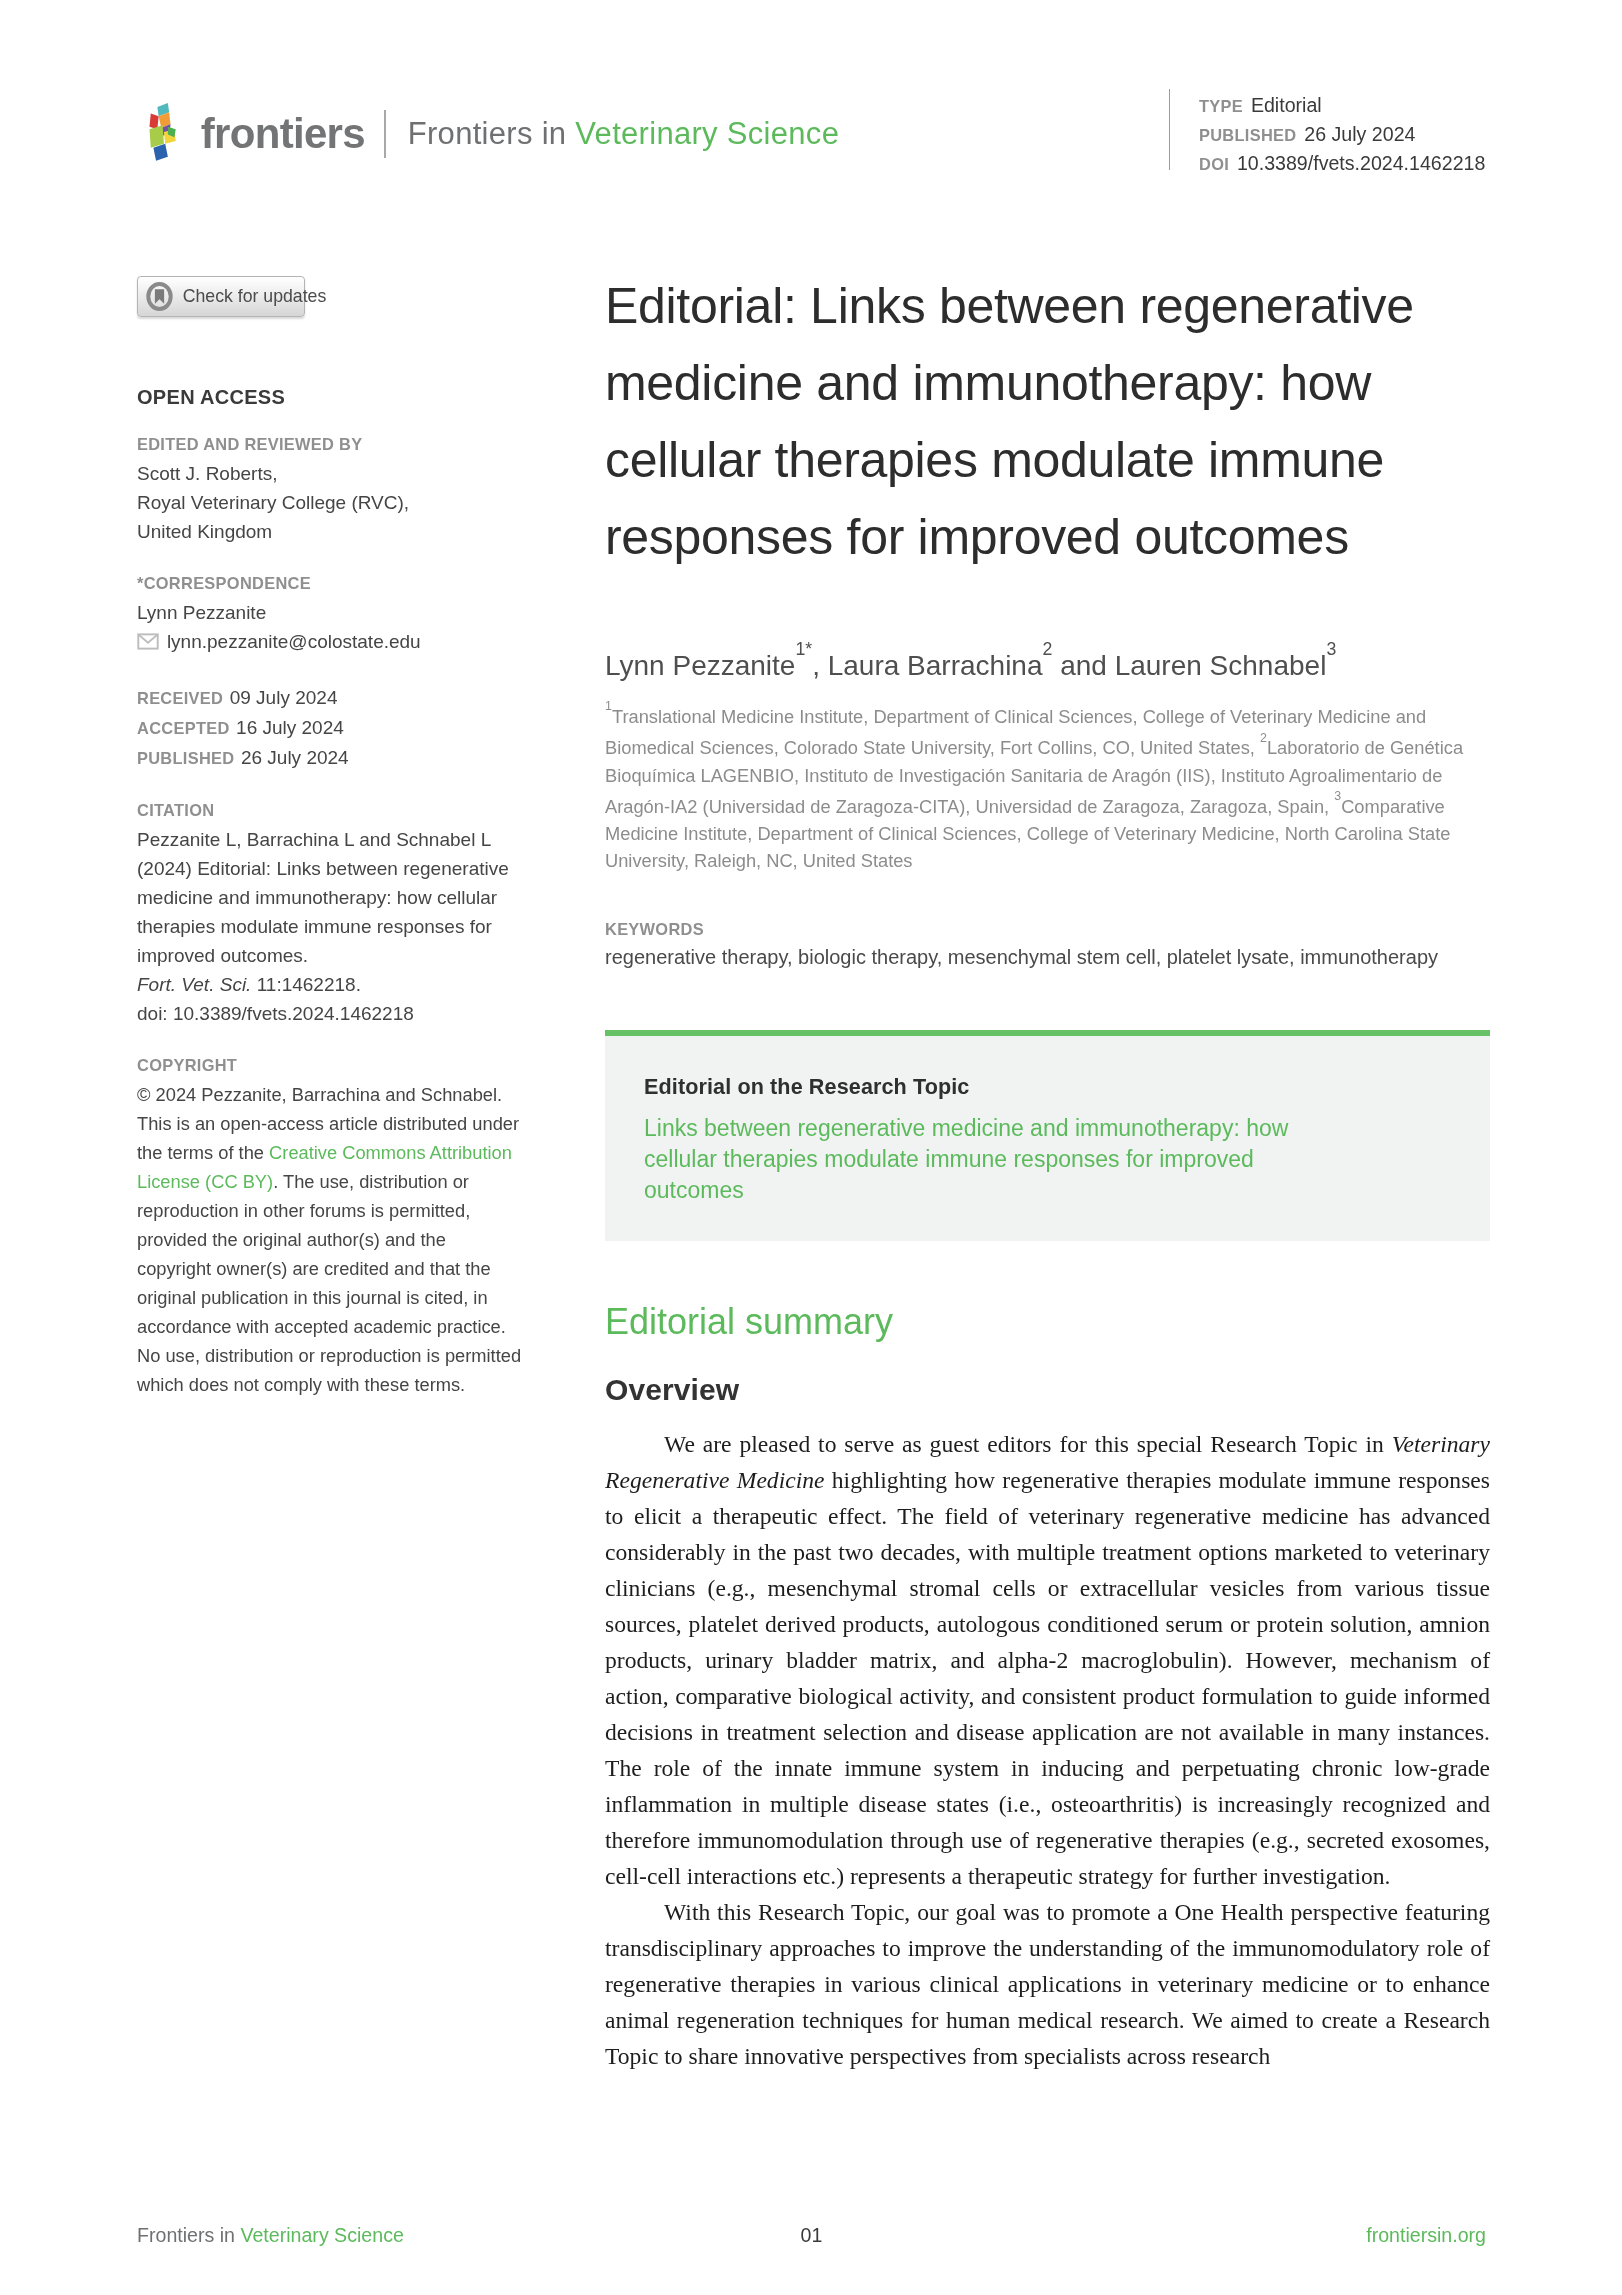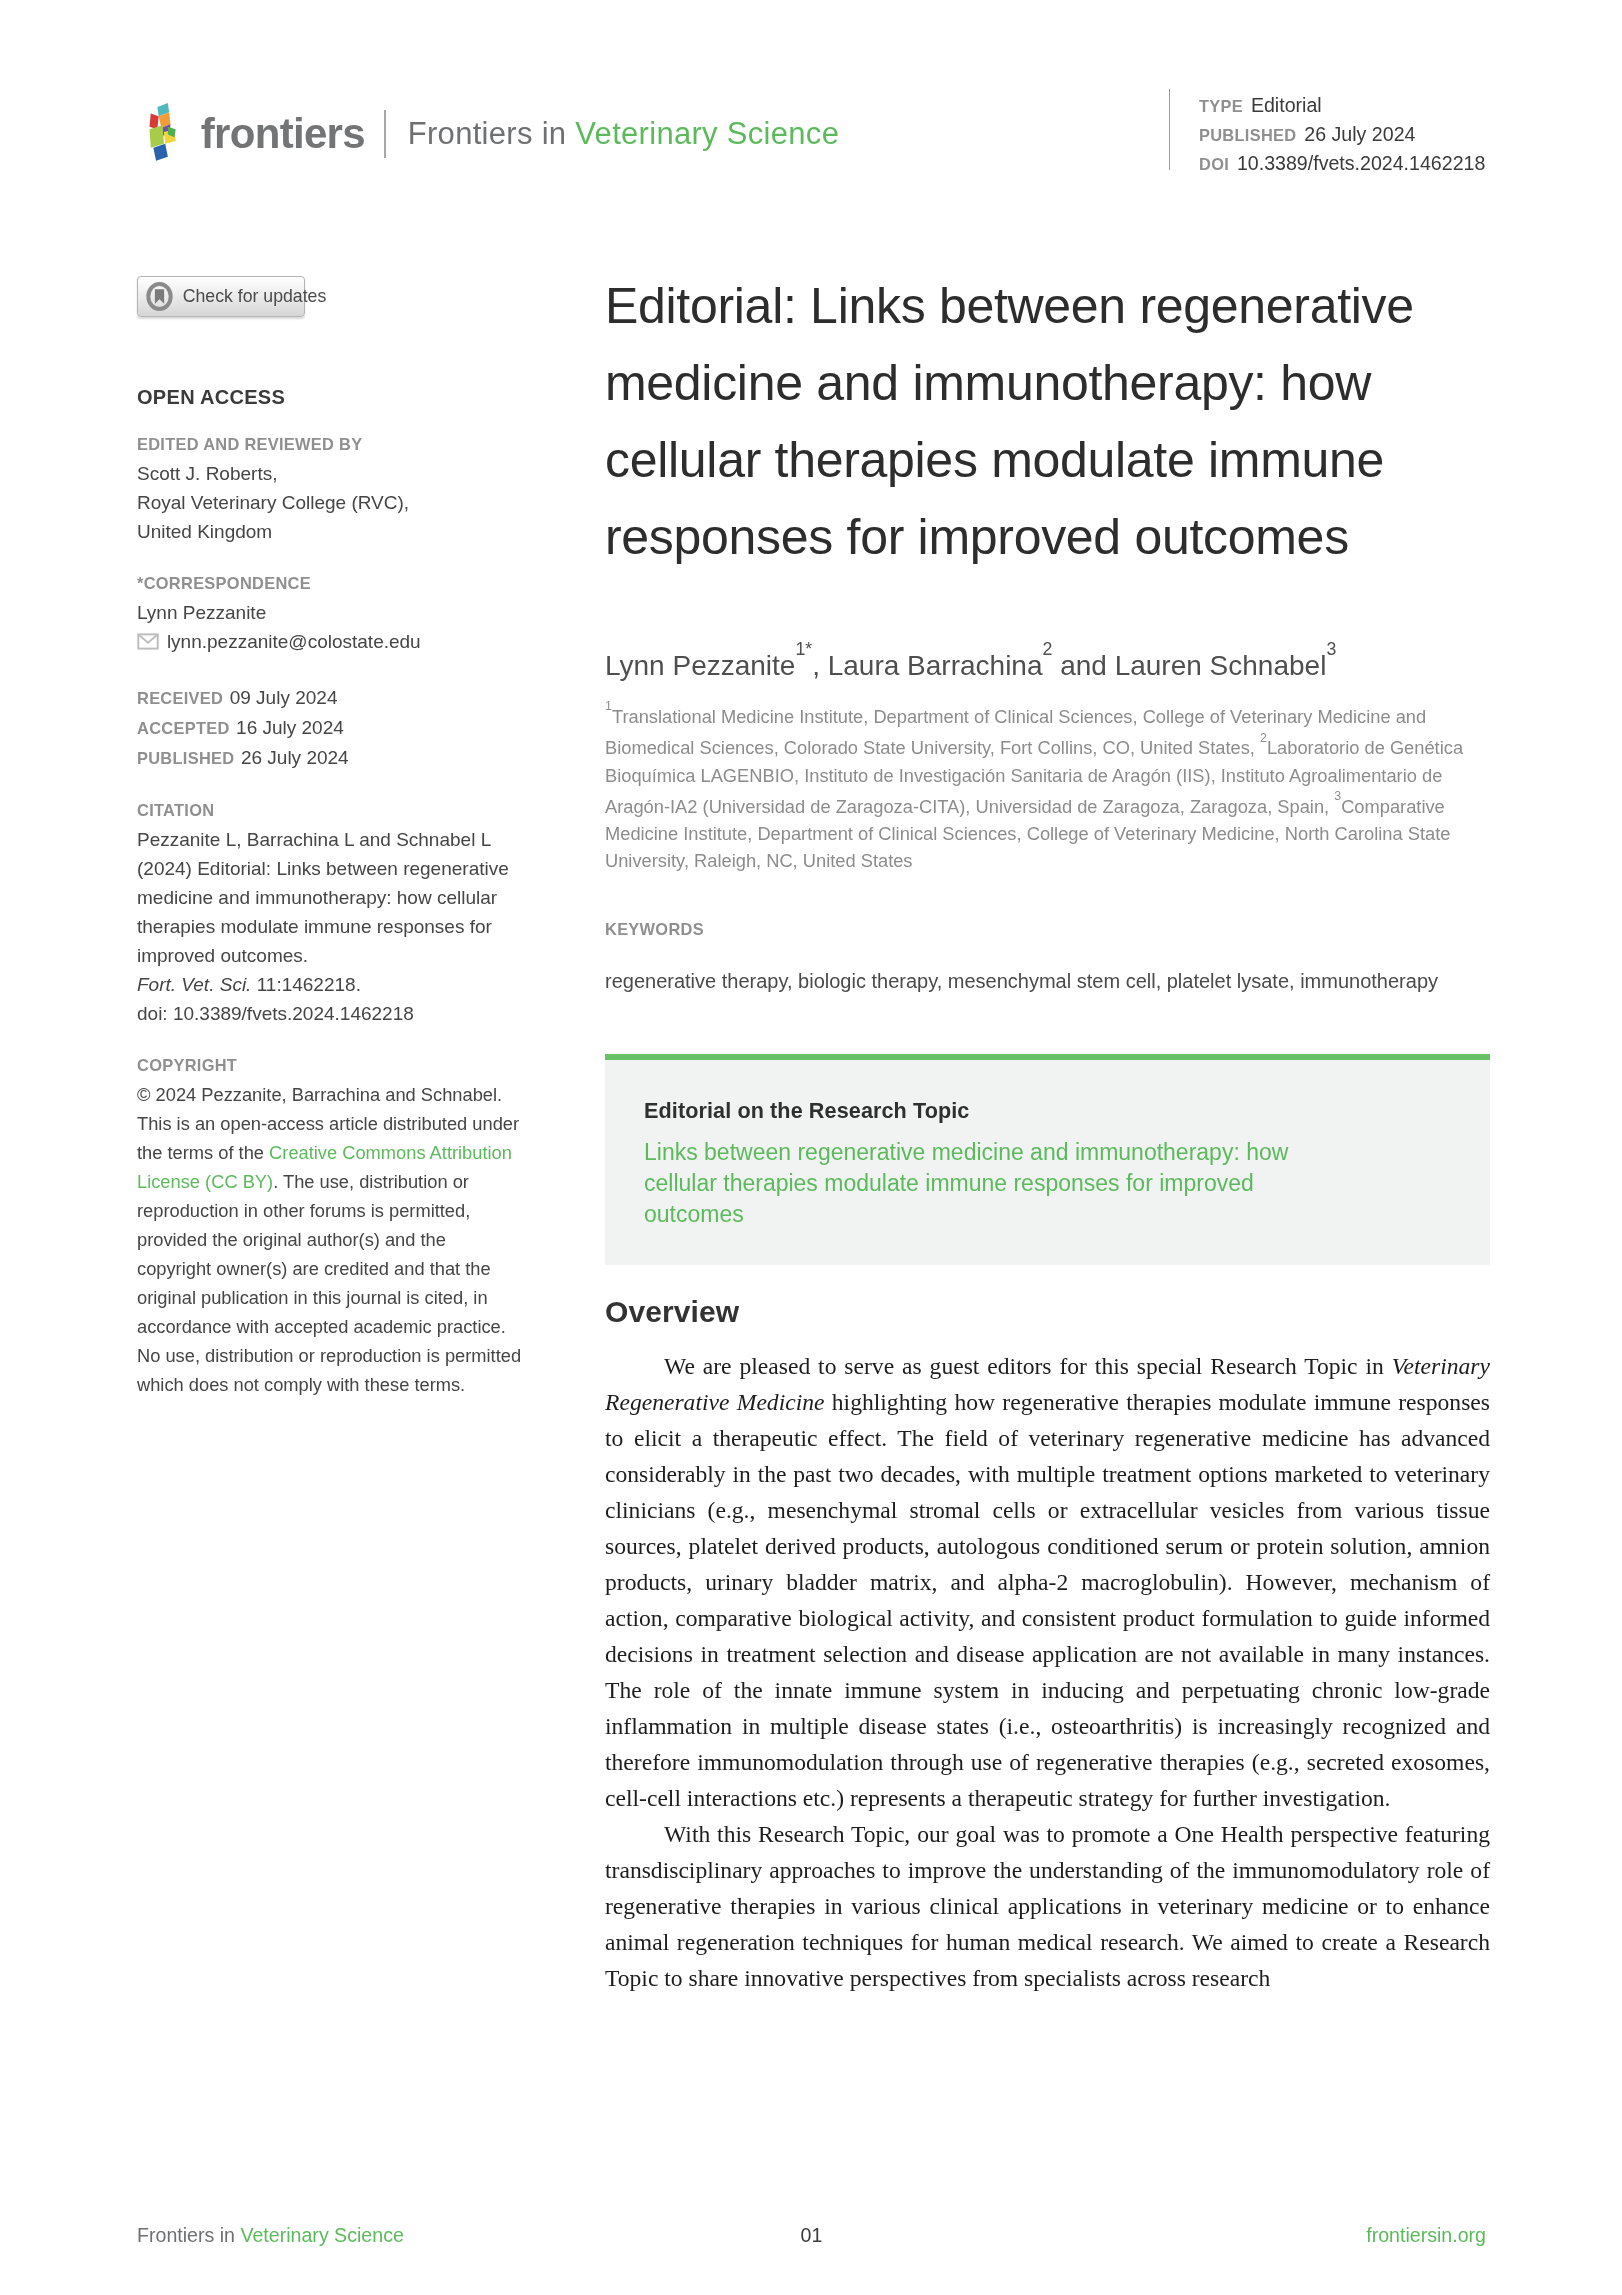--- a/index.html
+++ b/index.html
@@ -54,21 +54,21 @@
   .cc-link { color:#5cba5c; cursor:pointer; }
 
   
   .main { position:absolute; left:605px; top:268px; width:885px; }
   h1.title { font-size:50px; line-height:77px; font-weight:400; color:#2d2d2d; letter-spacing:-0.3px; }
   .authors { margin-top:73px; font-size:28px; color:#4f4f4f; font-weight:400; }
   .authors sup { font-size:17.7px; position:relative; top:-10.5px; }
   .affils { margin-top:17px; font-size:18.3px; color:#8c8c8c; line-height:27px; }
   .affils sup { font-size:12.4px; position:relative; top:-5.9px; }
   .kw-lbl { margin-top:46px; font-size:16.4px; font-weight:bold; color:#8f8f8f; letter-spacing:0.3px; }
-  .kw { margin-top:27px; font-size:20px; color:#4a4a4a; line-height:30px; text-align:justify; }
+  .kw { margin-top:3px; font-size:20px; color:#4a4a4a; line-height:30px; text-align:justify; }
   .topic-box {
     margin-top:58px;
     background:#f0f3f2;
     border-top:6.5px solid #67c167;
     padding:38px 39px 35px 39px;
   }
   .topic-heading { font-size:21.6px; font-weight:bold; color:#2f2f2f; letter-spacing:0.1px; }
   .topic-link { margin-top:13px; font-size:23px; line-height:31px; color:#5cba5c; cursor:pointer; max-width:713px; }
   h2.section { margin-top:60px; font-size:36px; font-weight:400; color:#5cba5c; }
   h3.subsection { margin-top:30px; font-size:30px; font-weight:bold; color:#333333; letter-spacing:0.1px; }
@@ -185,20 +185,21 @@
     </div>
 
     <div class="kw-lbl">KEYWORDS</div>
     <div class="kw">regenerative therapy, biologic therapy, mesenchymal stem cell, platelet lysate, immunotherapy</div>
 
     <div class="topic-box">
       <div class="topic-heading">Editorial on the Research Topic</div>
       <div class="topic-link">Links between regenerative medicine and immunotherapy: how cellular therapies modulate immune responses for improved outcomes</div>
     </div>
 
+    <h2 class="section">Editorial summary</h2>
     <h3 class="subsection">Overview</h3>
 
     <div class="body-copy">
       <p><span>We are pleased to serve as guest editors for this special Research Topic in </span><span class="ital">Veterinary Regenerative Medicine</span><span> highlighting how regenerative therapies modulate immune responses to elicit a therapeutic effect. The field of veterinary regenerative medicine has advanced considerably in the past two decades, with multiple treatment options marketed to veterinary clinicians (e.g., mesenchymal stromal cells or extracellular vesicles from various tissue sources, platelet derived products, autologous conditioned serum or protein solution, amnion products, urinary bladder matrix, and alpha-2 macroglobulin). However, mechanism of action, comparative biological activity, and consistent product formulation to guide informed decisions in treatment selection and disease application are not available in many instances. The role of the innate immune system in inducing and perpetuating chronic low-grade inflammation in multiple disease states (i.e., osteoarthritis) is increasingly recognized and therefore immunomodulation through use of regenerative therapies (e.g., secreted exosomes, cell-cell interactions etc.) represents a therapeutic strategy for further investigation.</span></p>
       <p>With this Research Topic, our goal was to promote a One Health perspective featuring transdisciplinary approaches to improve the understanding of the immunomodulatory role of regenerative therapies in various clinical applications in veterinary medicine or to enhance animal regeneration techniques for human medical research. We aimed to create a Research Topic to share innovative perspectives from specialists across research</p>
     </div>
   </main>
 
   <div class="pfooter">
     <span><span class="gray">Frontiers in</span>&nbsp;<span class="green">Veterinary Science</span></span>

